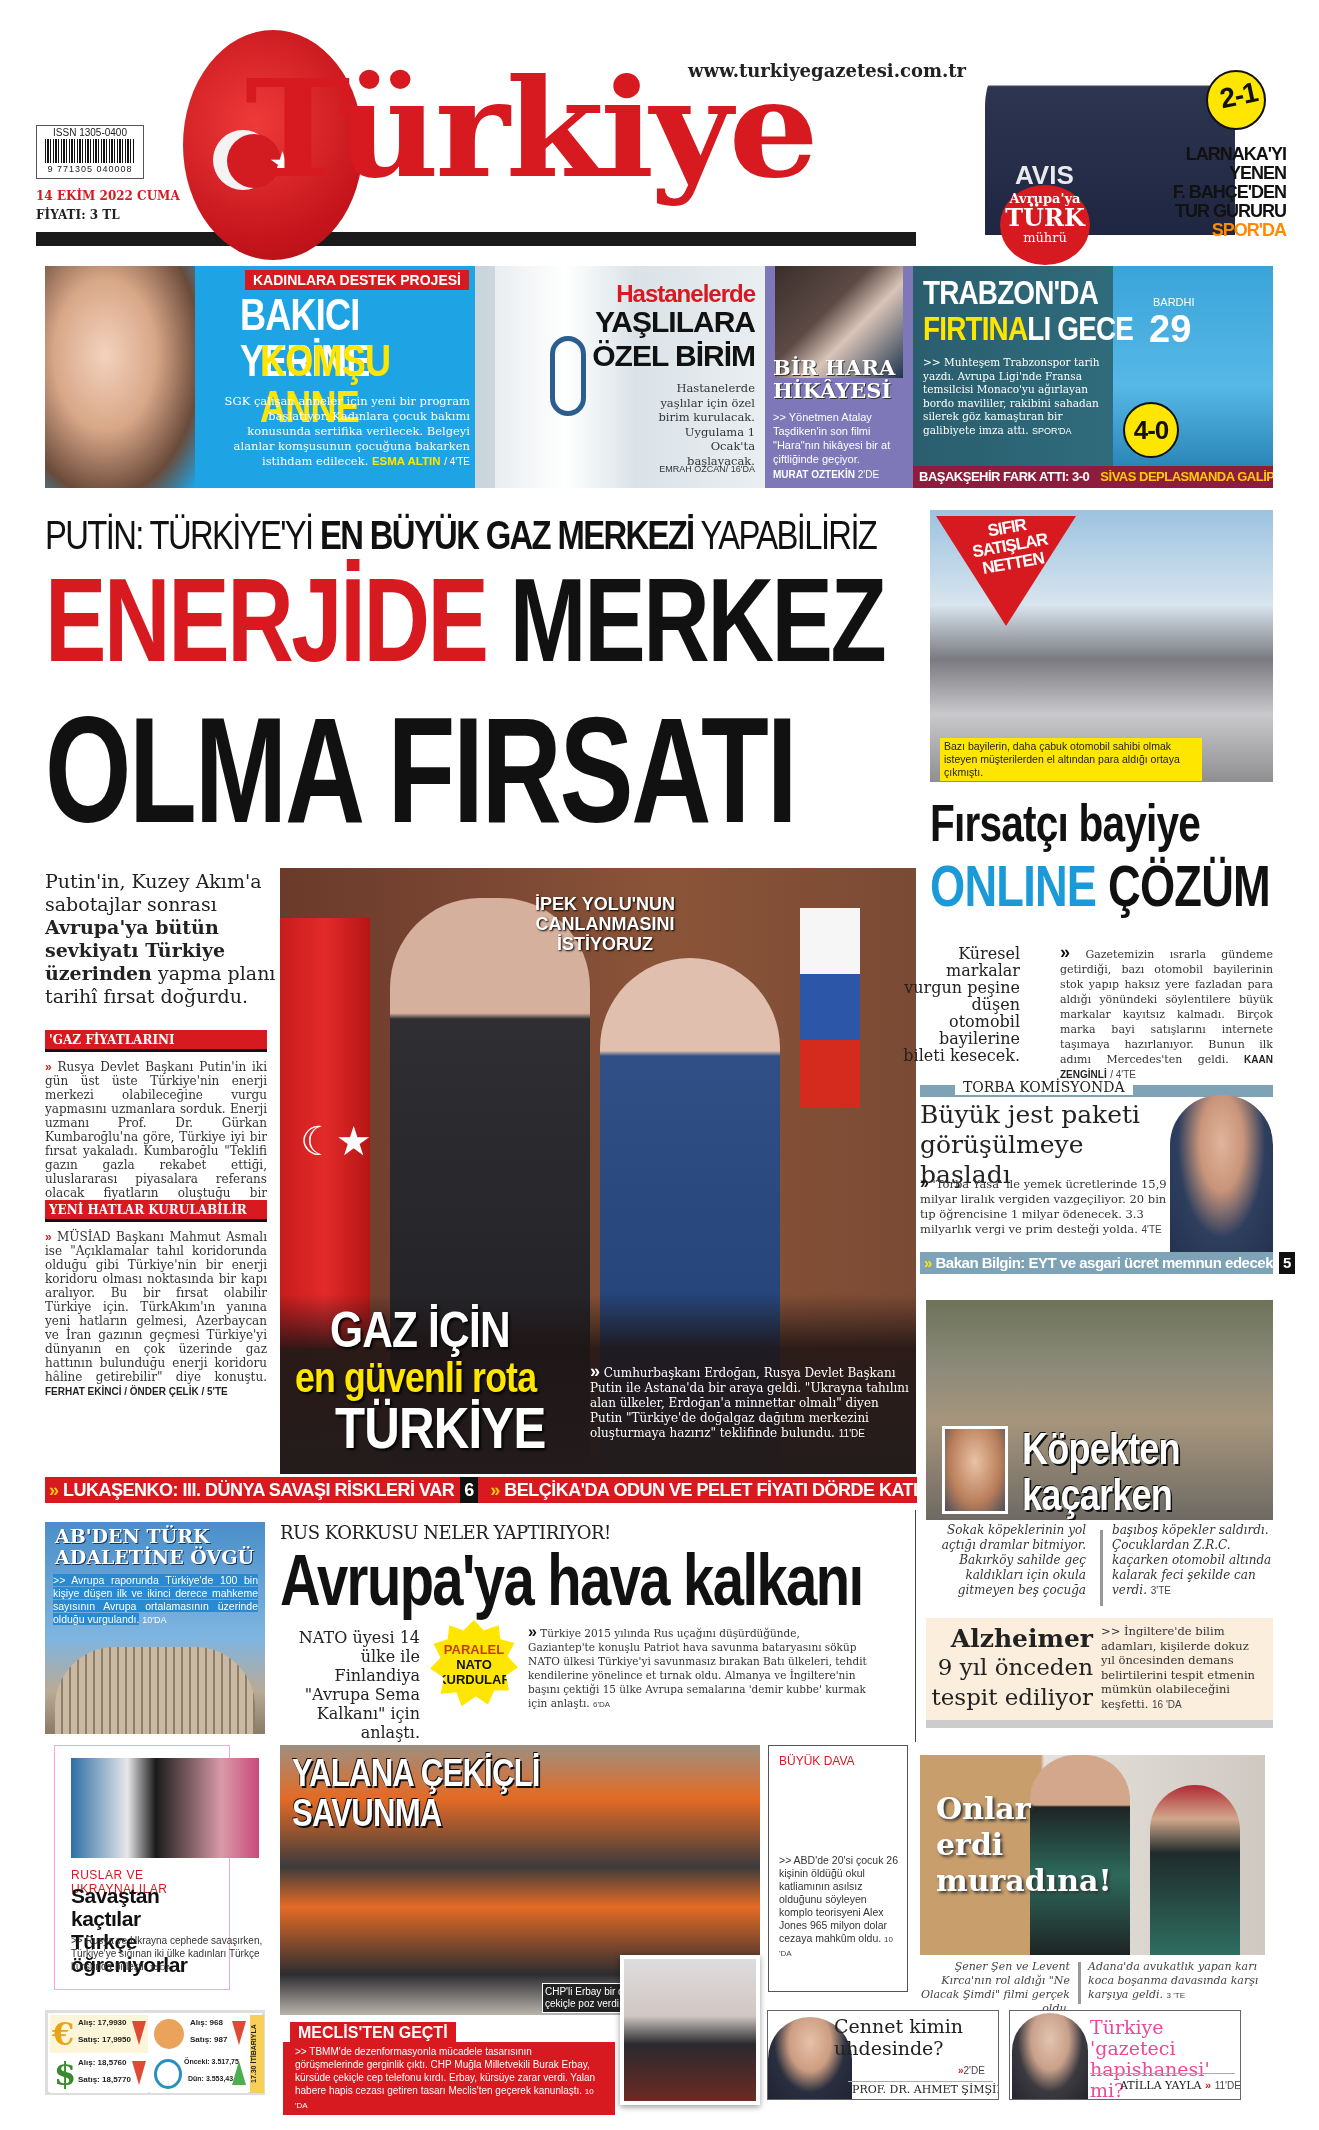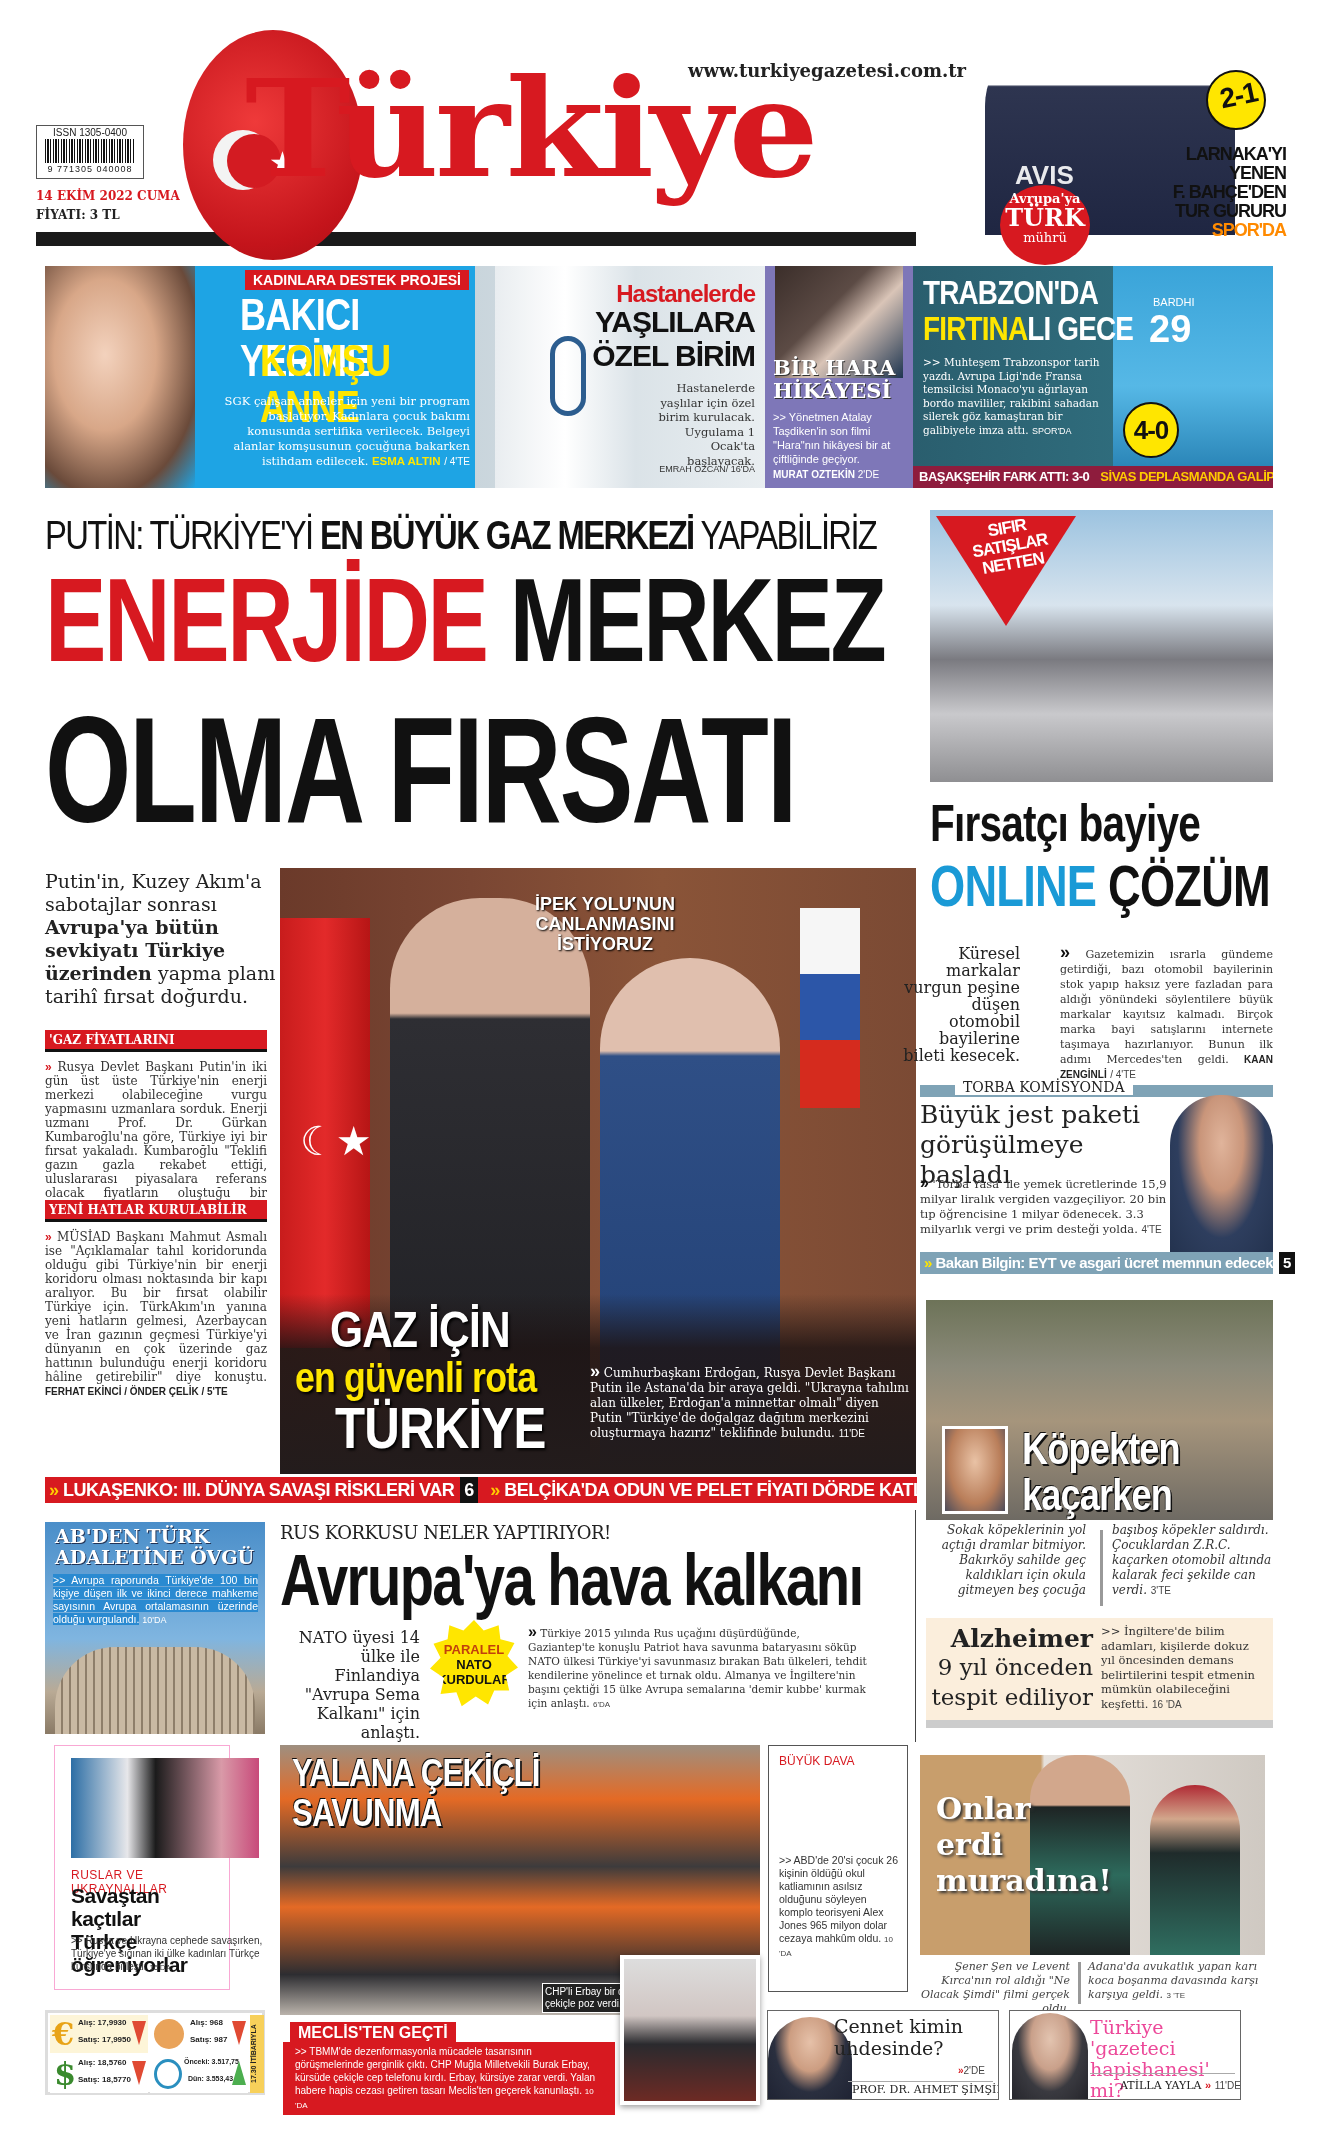--- a/index.html
+++ b/index.html
@@ -167,20 +167,21 @@
   <span style="margin-left:8px"><span style="color:#ffcc00">»</span> <span>BELÇİKA'DA ODUN VE PELET FİYATI DÖRDE KATLADI</span><span class="num-box">5</span></span>
 </div>
 
 <div class="photo" style="left:930px;top:510px;width:343px;height:272px;background:linear-gradient(180deg,#9cc3e0 0%,#d8e4ee 35%,#7a7a80 55%,#c9c9cc 75%,#8f8f92 100%)">
   <div class="abs" style="left:6px;top:6px;width:0;height:0;border-left:70px solid transparent;border-right:70px solid transparent;border-top:110px solid #d71920"></div>
   <div class="abs cond white" style="left:38px;top:16px;font-size:17px;line-height:18px;text-align:center;transform:rotate(-10deg)">
     <div>SIFIR</div>
     <div>SATIŞLAR</div>
     <div>NETTEN</div>
   </div>
+  <div class="abs sans" style="left:10px;top:228px;width:262px;background:#ffe600;color:#222;font-size:10.5px;line-height:13px;padding:2px 4px">Bazı bayilerin, daha çabuk otomobil sahibi olmak isteyen müşterilerden el altından para aldığı ortaya çıkmıştı.</div>
 </div>
 <div class="abs cond black" style="left:930px;top:795px;font-size:52px;line-height:56px;transform:scaleX(0.78);white-space:nowrap">Fırsatçı bayiye</div>
 <div class="abs cond" style="left:930px;top:855px;font-size:58px;line-height:62px;transform:scaleX(0.78);white-space:nowrap">
   <span style="color:#1a9ad6">ONLINE</span> <span class="black">ÇÖZÜM</span>
 </div>
 <div class="abs" style="left:900px;top:945px;width:120px;text-align:right;font-size:16px;line-height:17px;color:#222">Küresel markalar vurgun peşine düşen otomobil bayilerine bileti kesecek.</div>
 <div class="abs body-text" style="left:1060px;top:945px;width:213px;text-align:justify;font-size:11px;line-height:15px">
   <span class="chev" style="color:#111;font-size:18px">»</span>
   <span>Gazetemizin ısrarla gündeme getirdiği, bazı otomobil bayilerinin stok yapıp haksız yere fazladan para aldığı yönündeki söylentilere büyük markalar kayıtsız kalmadı. Birçok marka bayi satışlarını internete taşımaya hazırlanıyor. Bunun ilk adımı Mercedes'ten geldi.</span>
   <span class="byline" style="font-size:10px">KAAN ZENGİNLİ</span>

